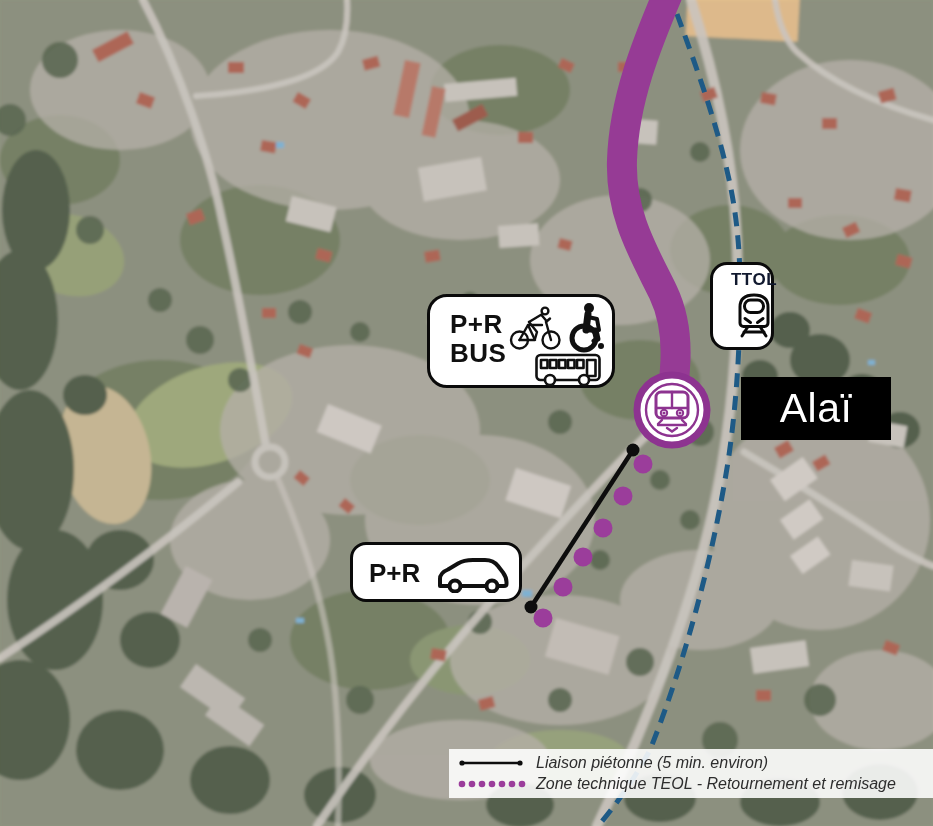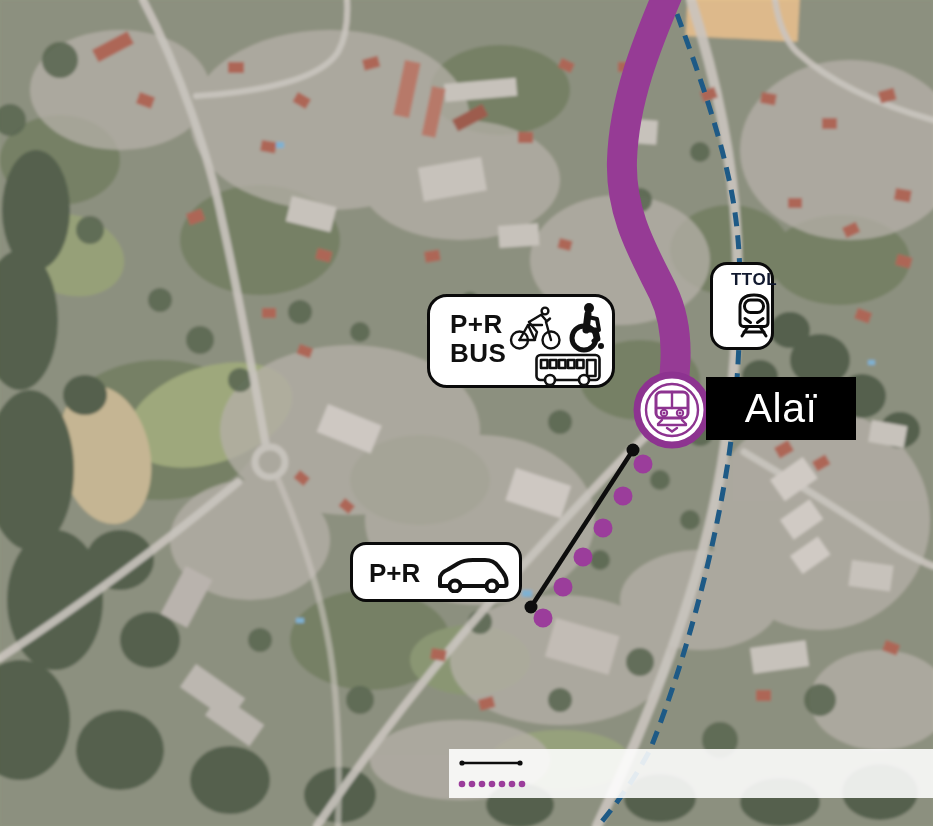--- a/index.html
+++ b/index.html
@@ -14,21 +14,21 @@
     border:3.5px solid #0a0a0a;box-sizing:border-box;padding-left:24px;
   }
   .ttol-badge{left:710px;top:262px;width:64px;height:88px;border-radius:17px;
     display:flex;flex-direction:column;align-items:center;}
   .ttol-label{font-size:17px;font-weight:700;letter-spacing:.5px;color:#10182e;margin-top:5px;}
   .prbus-badge{left:427px;top:294px;width:188px;height:94px;border-radius:20px;}
   .prbus-badge .txt{position:absolute;font-size:26px;font-weight:700;color:#101010;letter-spacing:.5px;}
   .prcar-badge{left:350px;top:542px;width:172px;height:60px;border-radius:16px;}
   .prcar-badge .txt{position:absolute;left:16px;top:13px;font-size:26px;font-weight:700;color:#101010;}
   .alai-label{
-    position:absolute;z-index:3;left:706px;top:377px;width:150px;height:63px;
+    position:absolute;z-index:3;left:741px;top:377px;width:150px;height:63px;
     background:var(--label-bg,#000);color:var(--label-text,#fff);
     display:flex;align-items:center;justify-content:center;
     font-size:41px;font-weight:500;letter-spacing:.5px;
   }
   .legend{
     position:absolute;z-index:4;left:449px;top:749px;width:484px;height:49px;
     background:rgba(255,255,255,.88);box-sizing:border-box;
     padding:4px 8px 4px 8px;display:flex;flex-direction:column;justify-content:center;gap:1px;
   }
   .legend-row{display:flex;align-items:center;gap:9px;height:20px;}
@@ -332,27 +332,29 @@
 
 <div class="legend">
   <div class="legend-row">
     <span class="legend-sym">
       <svg width="70" height="12" viewBox="0 0 70 12">
         <line x1="5" y1="6" x2="63" y2="6" style="stroke:var(--pedestrian-line,#0d0d0d)" stroke-width="2.4"></line>
         <circle cx="5" cy="6" r="2.6" style="fill:var(--pedestrian-line,#0d0d0d)"></circle>
         <circle cx="63" cy="6" r="2.6" style="fill:var(--pedestrian-line,#0d0d0d)"></circle>
       </svg>
     </span>
+    <span class="legend-text">Liaison piétonne (5 min. environ)</span>
   </div>
   <div class="legend-row">
     <span class="legend-sym">
       <svg width="70" height="12" viewBox="0 0 70 12" style="fill:var(--technical-zone-dots,#9b3d9b)">
         <circle cx="5" cy="6" r="3.3"></circle>
           <circle cx="15" cy="6" r="3.3"></circle>
           <circle cx="25" cy="6" r="3.3"></circle>
         <circle cx="35" cy="6" r="3.3"></circle>
           <circle cx="45" cy="6" r="3.3"></circle>
           <circle cx="55" cy="6" r="3.3"></circle>
         <circle cx="65" cy="6" r="3.3"></circle>
       </svg>
     </span>
+    <span class="legend-text">Zone technique TEOL - Retournement et remisage</span>
   </div>
 </div>
 
 </body></html>

